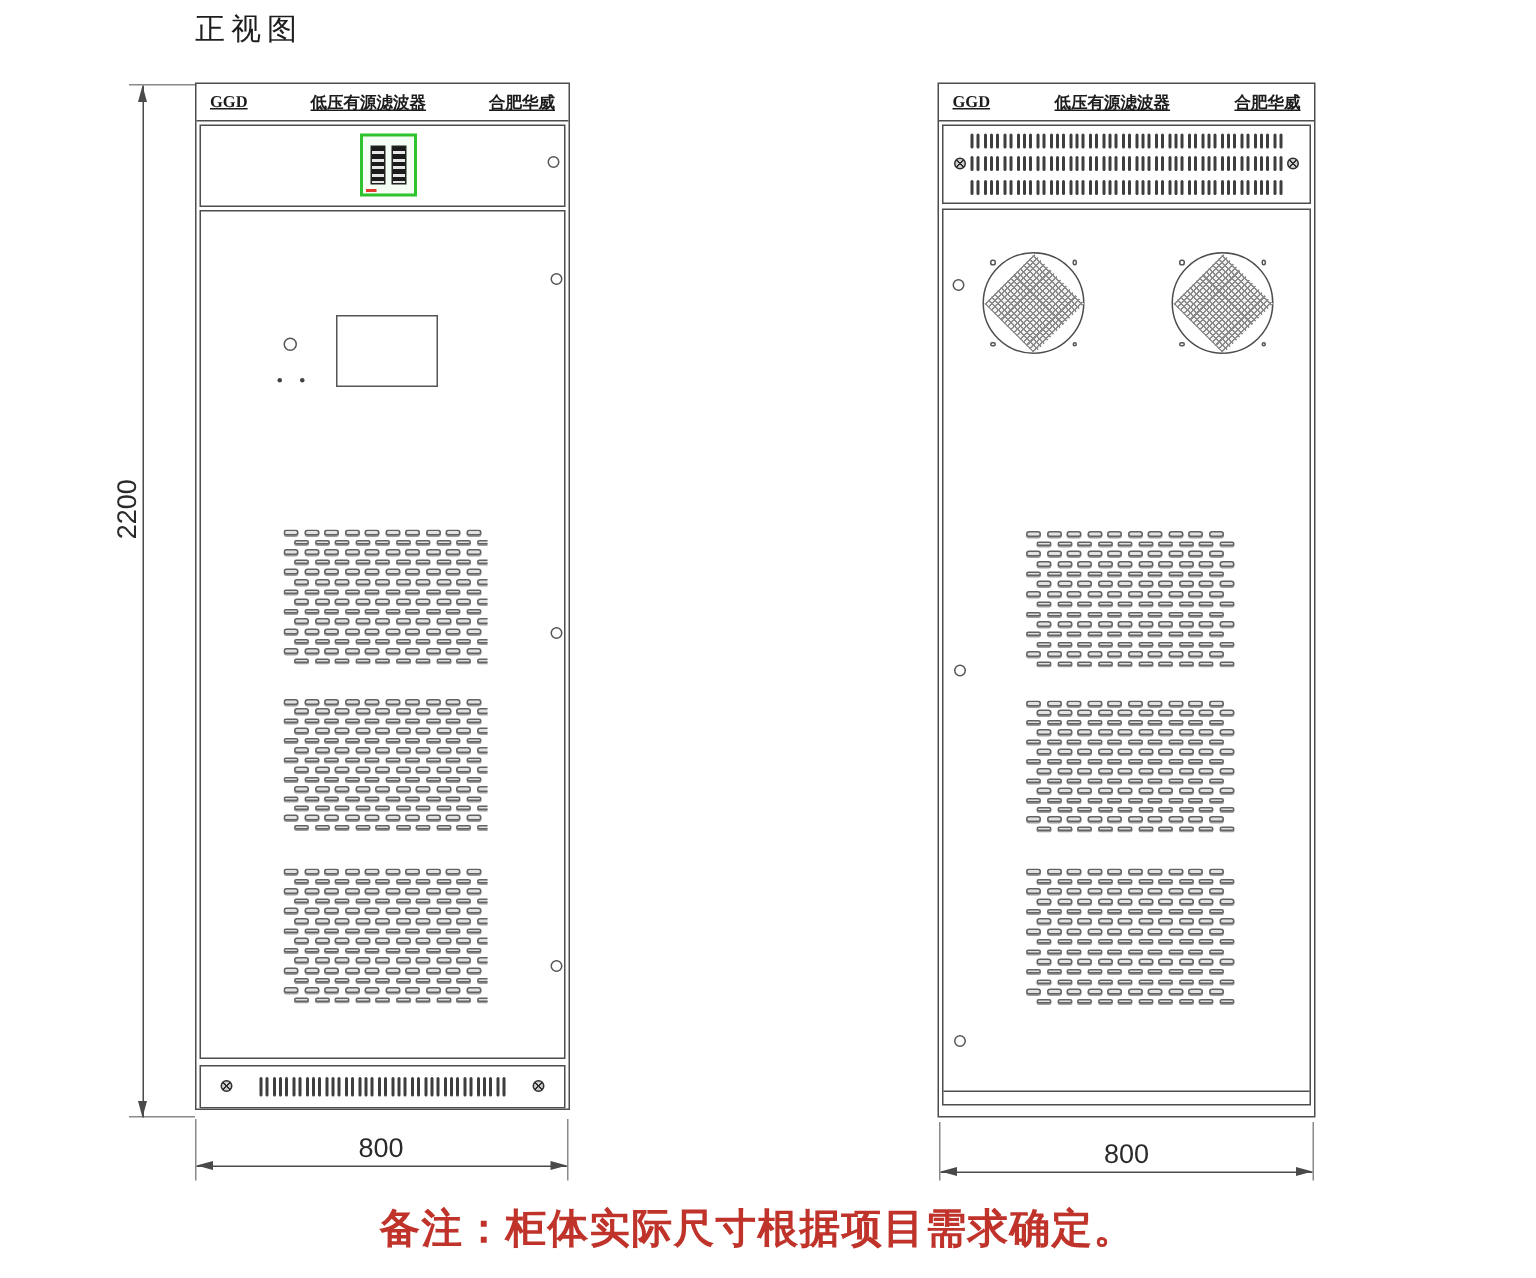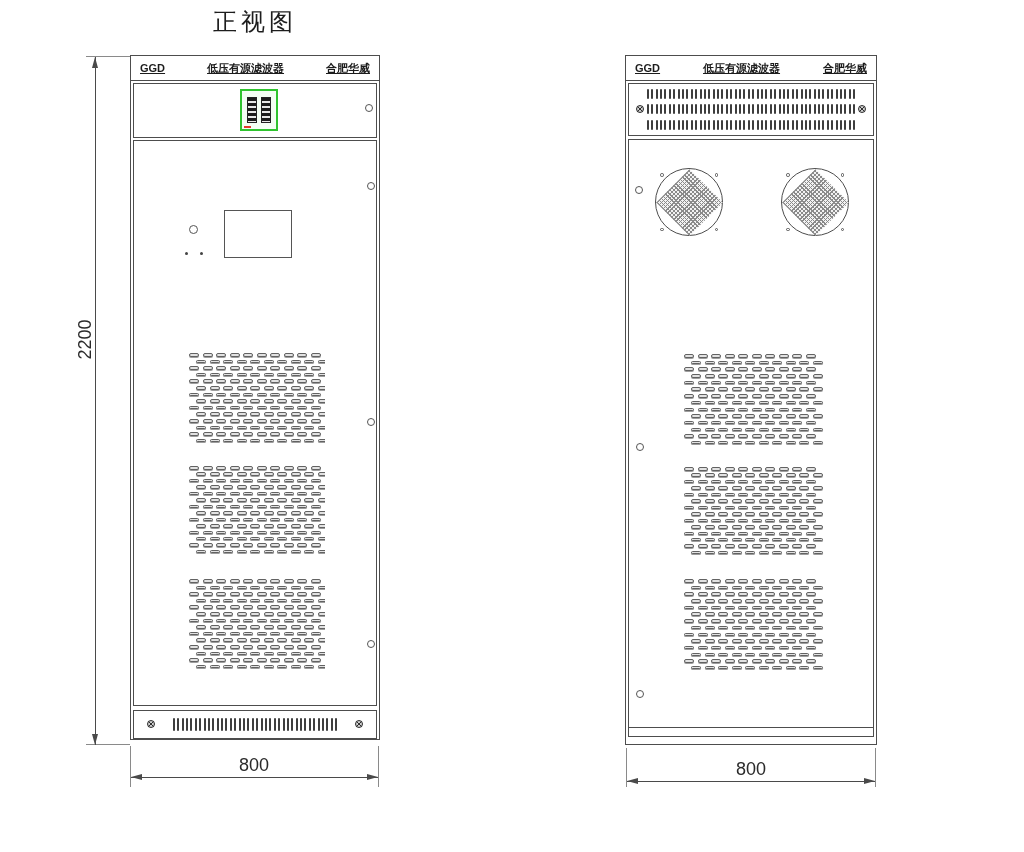--- a/index.html
+++ b/index.html
@@ -1,26 +1,26 @@
 <!DOCTYPE html>
 <html><head>
 <meta charset="utf-8">
 <style>
   html,body{margin:0;padding:0;background:#fff;}
   .page{position:relative;width:1024px;height:852px;background:#fff;overflow:hidden;
         font-family:"Liberation Sans",sans-serif;color:#222;}
 
   
-  .view-title{position:absolute;top:6px;text-align:center;font-size:24px;letter-spacing:4px;
+  .view-title{position:absolute;top:6px;font-size:20px;letter-spacing:4px;
               font-family:"Liberation Serif",serif;color:#1d1d1d;}
   .vt-front{left:130px;width:250px;}
   .vt-back{left:625px;width:252px;}
 
   
-  .cabinet{position:absolute;top:55px;border:1.5px solid #4d4d4d;background:#fff;box-sizing:border-box;}
+  .cabinet{position:absolute;top:55px;border:1.5px solid #4d4d4d;background:#fff;box-sizing:border-box;font-family:Liberation Serif, serif;}
   .cab-front{left:130px;width:250px;height:685px;}
   .cab-back{left:625px;width:252px;height:690px;}
 
   .cab-header{position:absolute;left:0;right:0;top:0;height:24px;border-bottom:1.5px solid #4d4d4d;
               display:flex;justify-content:space-between;align-items:center;padding:0 9px;
               font-size:11px;font-weight:bold;color:#1c1c1c;}
   .cab-header span{text-decoration:underline;white-space:nowrap;}
 
   .panel{position:absolute;left:2px;right:2px;border:1px solid #4d4d4d;background:#fff;box-sizing:border-box;}
   .tp-front{top:27px;height:55px;}
@@ -1389,14 +1389,15 @@
     </div>
   </div>
 
   <div class="extline" style="left:626px;top:748px;width:1px;height:39px;"></div>
   <div class="extline" style="left:875px;top:748px;width:1px;height:39px;"></div>
   <div class="dimline" style="left:627px;top:781px;width:248px;height:1px;"></div>
   <div class="arr arr-l" style="left:627px;top:778px;"></div>
   <div class="arr arr-r" style="left:864px;top:778px;"></div>
   <div class="dimtext" style="left:625px;top:759px;width:252px;">800</div>
 
+  <div class="note">备注：柜体实际尺寸根据项目需求确定。</div>
 
 </div>
 
 </body></html>

